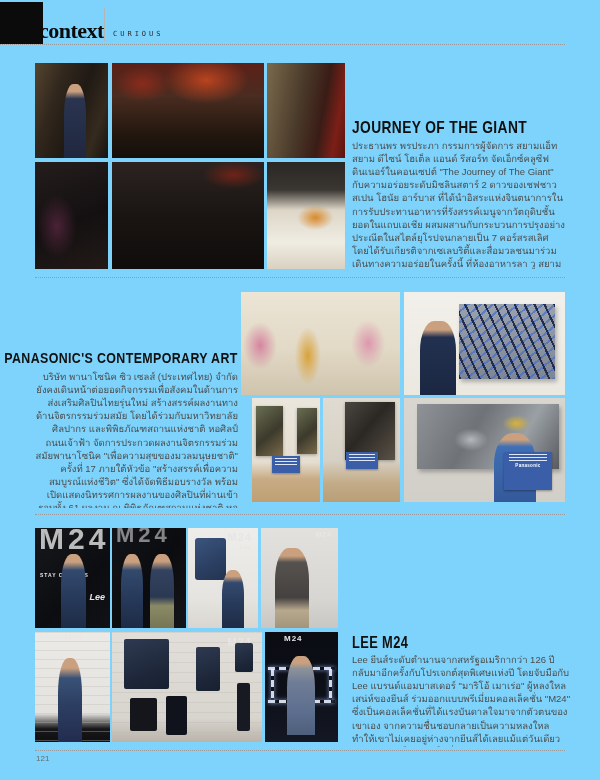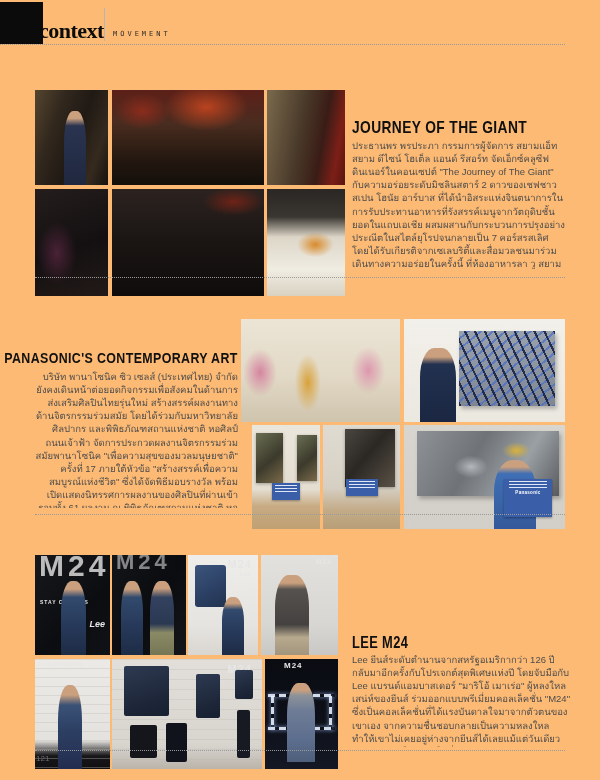--- a/index.html
+++ b/index.html
@@ -1,16 +1,16 @@
 <!DOCTYPE html>
 <html><head>
 <meta charset="utf-8">
 <style>
   html,body{margin:0;padding:0;background:#fff;}
-  .page{position:relative;width:600px;height:780px;background:#fdba74;overflow:hidden;
+  .page{position:relative;width:600px;height:780px;background:#7dd3fc;overflow:hidden;
         font-family:"Liberation Sans",sans-serif;}
 
   
   .brand-box{position:absolute;left:0;top:2px;width:43px;height:42px;background:#0b0b0b;}
   .brand{position:absolute;left:39px;top:18px;font-family:"Liberation Serif",serif;
          font-weight:700;font-size:22px;color:#0b0b0b;letter-spacing:-0.5px;}
   .head-vline{position:absolute;left:104px;top:8px;width:1px;height:33px;background:#b5b5b5;}
   .section-tag{position:absolute;left:113px;top:30px;font-family:"DejaVu Sans Mono",monospace;
          font-size:7px;color:#2c2c2c;letter-spacing:3px;}
   .dotline{position:absolute;height:0;border-top:1.5px dotted #9a9a9a;}
@@ -21,21 +21,21 @@
 
   
   .headline{position:absolute;font-weight:800;font-size:14px;color:#101010;
             letter-spacing:0.4px;transform:scale(0.92,1.12);transform-origin:left top;white-space:nowrap;}
   .headline.right{transform-origin:right top;right:362px;text-align:right;}
   .body-txt{position:absolute;font-size:9.5px;line-height:1.38;color:#4c4c4c;overflow:hidden;}
   .body-txt.right{text-align:right;}
   .pagenum{position:absolute;left:36px;top:754px;font-size:8px;color:#6b6b6b;}
 
   
-  .ph{position:absolute;overflow:hidden;background:#222;margin-top:27px;}
+  .ph{position:absolute;overflow:hidden;background:#222;}
   .ph .ov{position:absolute;font-weight:800;color:#e6e6e6;}
 
   
   .ph-j1{background:linear-gradient(110deg,#55452f 0%,#31271d 30%,#201a14 55%,#352a1e 80%,#171310 100%);}
   .ph-j2{background:
      radial-gradient(ellipse 60px 34px at 62% 18%,#b9431f 0%,rgba(120,30,15,0) 70%),
      radial-gradient(ellipse 40px 26px at 20% 22%,#8a2c1c 0%,rgba(90,25,15,0) 70%),
      linear-gradient(180deg,#5c2018 0%,#4a2c20 35%,#22170f 75%,#140f0a 100%);}
   .ph-j3{background:linear-gradient(100deg,#7a6a4d 0%,#4a3a2a 42%,#3a1c16 68%,#7c1f17 86%,#5a140f 100%);}
   .ph-j4{background:
@@ -120,21 +120,21 @@
      border-radius:40% 40% 0 0;}
 </style>
 </head>
 <body>
 
 <div class="page">
 
   <div class="brand-box"></div>
   <div class="brand">context</div>
   <div class="head-vline"></div>
-  <div class="section-tag">MOVEMENT</div>
+  <div class="section-tag">CURIOUS</div>
   <div class="dotline dot-header"></div>
 
   <div class="ph ph-j1" style="left:35px;top:63px;width:73px;height:95px;" title="Man in navy suit at dark lounge">
     <div class="denim-fig" style="left:40%;width:30%;height:78%;background:linear-gradient(180deg,#caa07e 0%,#caa07e 10%,#2a3450 20%,#20283f 100%);"></div>
   </div>
   <div class="ph ph-j2" style="left:112px;top:63px;width:152px;height:95px;" title="Six guests posing before colorful restaurant mural"></div>
   <div class="ph ph-j3" style="left:267px;top:63px;width:78px;height:95px;" title="Man in suit and woman in black by red curtain"></div>
   <div class="ph ph-j4" style="left:35px;top:162px;width:73px;height:107px;" title="Couple in dark evening wear"></div>
   <div class="ph ph-j5" style="left:112px;top:162px;width:152px;height:107px;" title="Six guests posing in dim restaurant"></div>
   <div class="ph ph-j6" style="left:267px;top:162px;width:78px;height:107px;" title="Dinner table with flowers and black menu card"></div>

